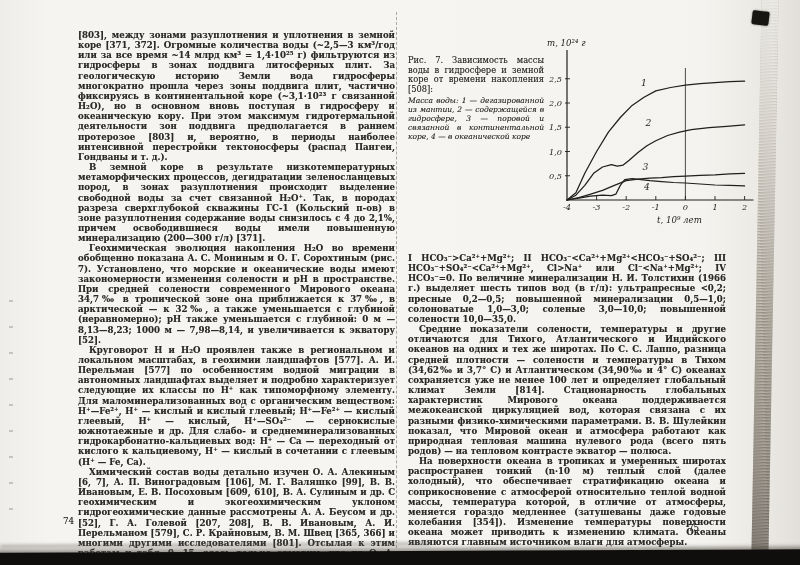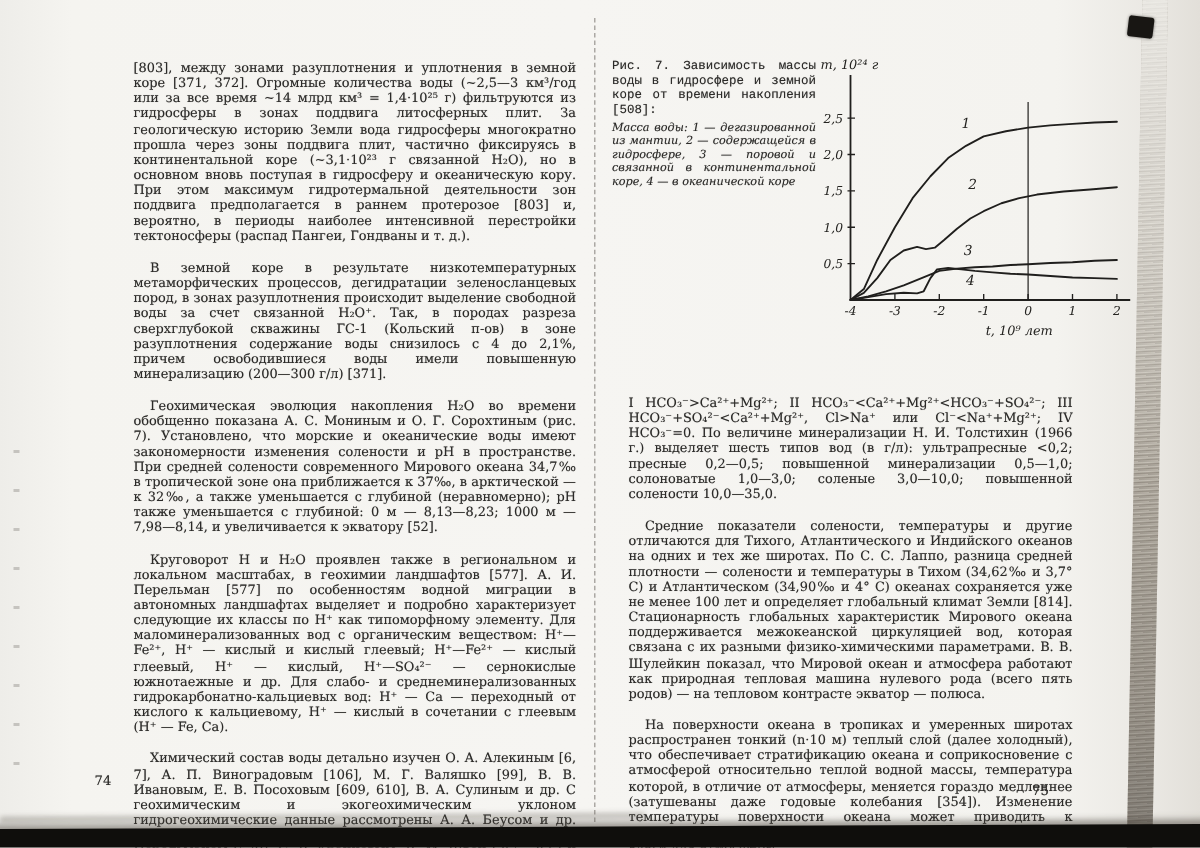--- a/index.html
+++ b/index.html
@@ -12,29 +12,29 @@
     position:absolute;inset:0;
     background:linear-gradient(90deg,#eeede9 0%,#f5f4f0 6%,#f6f5f2 48%,#f4f3ef 88%,#eae8e3 96%,#e2dfd9 100%);
   }
   .page-col{
     position:absolute;
     color:#2b2a28;
     font-size:8.6px;line-height:10.15px;
     text-align:justify;
     text-shadow:0 0 0.5px rgba(43,42,40,.45);
   }
-  .page-col p{margin:11px;text-indent:11px;}
+  .page-col p{margin:0;text-indent:11px;font-weight:bold;}
   .page-col p.noindent{text-indent:0;}
   #left-col{left:78px;top:30px;width:317px;}
   #right-col{left:408px;top:253px;width:318px;}
   #fig-caption{
     position:absolute;left:408px;top:40px;width:136px;
     color:#2b2a28;text-shadow:0 0 0.5px rgba(43,42,40,.45);
   }
-  #fig-caption .cap-title{font-size:8.3px;line-height:9.6px;margin:0 0 3px 0;text-align:justify;font-family:Liberation Mono, monospace;}
+  #fig-caption .cap-title{font-size:8.3px;line-height:9.6px;margin:16px 0 3px 0;text-align:justify;}
   #fig-caption .cap-legend{font-size:7.5px;line-height:8.8px;margin:0;text-align:justify;font-style:italic;}
   .pagenum{
     position:absolute;font-size:8.8px;color:#2b2a28;
     text-shadow:0 0 0.5px rgba(43,42,40,.45);
   }
   #pagenum-left{left:63px;top:516px;}
   #pagenum-right{left:688px;top:523px;}
   #chart-wrap{position:absolute;left:545px;top:36px;width:218px;height:198px;}
   #chart-svg{width:218px;height:198px;}
   #chart-svg text{fill:#242320;}

